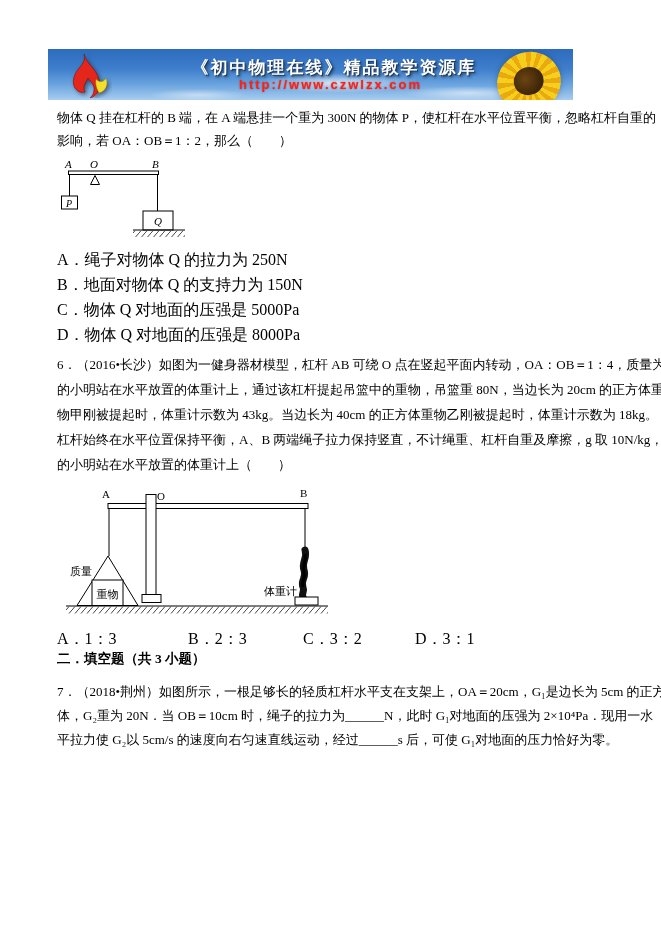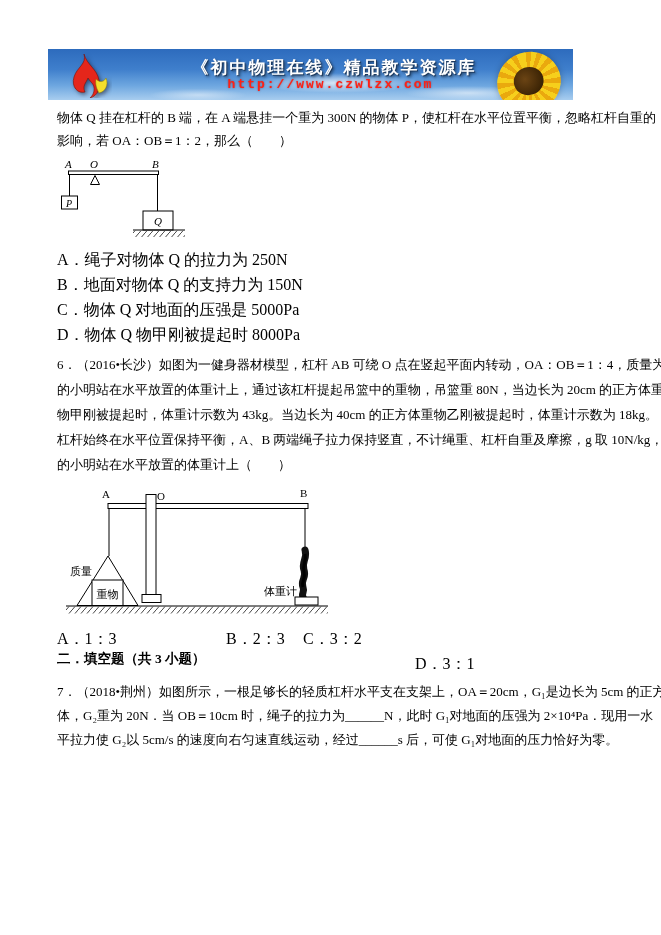--- a/index.html
+++ b/index.html
@@ -10,21 +10,21 @@
     background:
       radial-gradient(ellipse 120px 14px at 290px 34px, rgba(255,255,255,.75), rgba(255,255,255,0) 70%),
       radial-gradient(ellipse 90px 10px at 420px 44px, rgba(255,255,255,.55), rgba(255,255,255,0) 70%),
       radial-gradient(ellipse 70px 9px at 150px 46px, rgba(255,255,255,.45), rgba(255,255,255,0) 70%),
       linear-gradient(180deg,#2d6bbd 0%,#3f7fcc 40%,#6ea7e0 72%,#a8cdef 100%);}
   .banner-title{position:absolute;left:0;right:0;top:7px;text-align:center;
     font-size:17px;font-weight:bold;color:#ffffff;letter-spacing:2px;
     text-shadow:1px 1px 0 #1d3a5f,2px 2px 3px rgba(0,0,0,.55);white-space:nowrap;
     padding-left:47px;}
   .banner-url{position:absolute;left:0;right:0;top:28px;text-align:center;
-    font-family:Liberation Mono, monospace;
+    font-family:Liberation Sans, sans-serif;
     font-size:13px;font-weight:bold;color:#ff2015;letter-spacing:2px;
     text-shadow:0 0 2px rgba(120,0,0,.5);padding-left:40px;}
   .logo{position:absolute;left:12px;top:3px;}
   .sunflower{position:absolute;right:12px;bottom:-12px;width:64px;height:60px;transform:rotate(-18deg);}
   .petals{position:absolute;inset:0;border-radius:50%;
     background:repeating-conic-gradient(#f6cf1c 0 11deg,#eaa90e 11deg 22deg);
     box-shadow:0 0 6px rgba(0,0,0,.25);}
   .sf-center{position:absolute;left:17px;top:15px;width:30px;height:28px;border-radius:50%;
     background:radial-gradient(circle at 40% 40%,#6b4414,#3c2405 70%);}
   
@@ -76,21 +76,21 @@
     <line x1="102.5" y1="18.5" x2="102.5" y2="55" stroke="#000" stroke-width="1"></line>
     <rect x="88" y="55" width="30" height="19" fill="#fff" stroke="#000" stroke-width="1"></rect>
     <text x="99" y="69" font-size="11" font-style="italic">Q</text>
     <line x1="78" y1="74" x2="130" y2="74" stroke="#000" stroke-width="1.2"></line>
     <rect x="78" y="74.5" width="52" height="6.5" fill="url(#hatchA)"></rect>
   </svg>
 
   <div class="opt" style="left:57px;top:250px;">A．绳子对物体 Q 的拉力为 250N</div>
   <div class="opt" style="left:57px;top:275px;">B．地面对物体 Q 的支持力为 150N</div>
   <div class="opt" style="left:57px;top:300px;">C．物体 Q 对地面的压强是 5000Pa</div>
-  <div class="opt" style="left:57px;top:325px;">D．物体 Q 物甲刚被提起时 8000Pa</div>
+  <div class="opt" style="left:57px;top:325px;">D．物体 Q 对地面的压强是 8000Pa</div>
 
   <div class="line" style="top:356px;">6．（2016•长沙）如图为一健身器材模型，杠杆 AB 可绕 O 点在竖起平面内转动，OA：OB＝1：4，质量为 60kg</div>
   <div class="line" style="top:381px;">的小明站在水平放置的体重计上，通过该杠杆提起吊篮中的重物，吊篮重 80N，当边长为 20cm 的正方体重</div>
   <div class="line" style="top:406px;">物甲刚被提起时，体重计示数为 43kg。当边长为 40cm 的正方体重物乙刚被提起时，体重计示数为 18kg。</div>
   <div class="line" style="top:431px;">杠杆始终在水平位置保持平衡，A、B 两端绳子拉力保持竖直，不计绳重、杠杆自重及摩擦，g 取 10N/kg，</div>
   <div class="line" style="top:456px;">的小明站在水平放置的体重计上（　　）</div>
 
   <svg class="diag" style="left:60px;top:484px;" width="285" height="134" viewBox="0 0 285 134">
     <defs>
       <pattern id="hatchB" width="6" height="7" patternUnits="userSpaceOnUse">
@@ -111,23 +111,23 @@
     <line x1="245" y1="24.5" x2="245" y2="66" stroke="#000" stroke-width="1"></line>
     <path d="M245,66 c3,8 -4,12 -1,20 c3,8 -4,10 -1,17 c2,5 -2,7 0,10" fill="none" stroke="#111" stroke-width="7" stroke-linecap="round"></path>
     <path d="M245,70 c2,7 -3,11 -1,18 c2,7 -3,9 -1,15" fill="none" stroke="#000" stroke-width="3"></path>
     <text x="237" y="111" font-size="11" text-anchor="end">体重计</text>
     <rect x="235" y="113" width="23" height="8" fill="#fff" stroke="#000" stroke-width="1"></rect>
     <line x1="6" y1="122" x2="268" y2="122" stroke="#000" stroke-width="1.2"></line>
     <rect x="6" y="122.5" width="262" height="7" fill="url(#hatchB)"></rect>
   </svg>
 
   <div class="opt" style="left:57px;top:629px;">A．1：3</div>
-  <div class="opt" style="left:188px;top:629px;margin-left:38px;">B．2：3</div>
+  <div class="opt" style="left:188px;top:629px;">B．2：3</div>
   <div class="opt" style="left:303px;top:629px;">C．3：2</div>
-  <div class="opt" style="left:415px;top:654px;">D．3：1</div>
+  <div class="opt" style="left:415px;top:629px;">D．3：1</div>
 
   <div class="line bold" style="top:650px;">二．填空题（共 3 小题）</div>
 
   <div class="line" style="top:683px;">7．（2018•荆州）如图所示，一根足够长的轻质杠杆水平支在支架上，OA＝20cm，G₁是边长为 5cm 的正方</div>
   <div class="line" style="top:707px;">体，G₂重为 20N．当 OB＝10cm 时，绳子的拉力为______N，此时 G₁对地面的压强为 2×10⁴Pa．现用一水</div>
   <div class="line" style="top:731px;">平拉力使 G₂以 5cm/s 的速度向右匀速直线运动，经过______s 后，可使 G₁对地面的压力恰好为零。</div>
 
 </div>
 
 </body></html>

